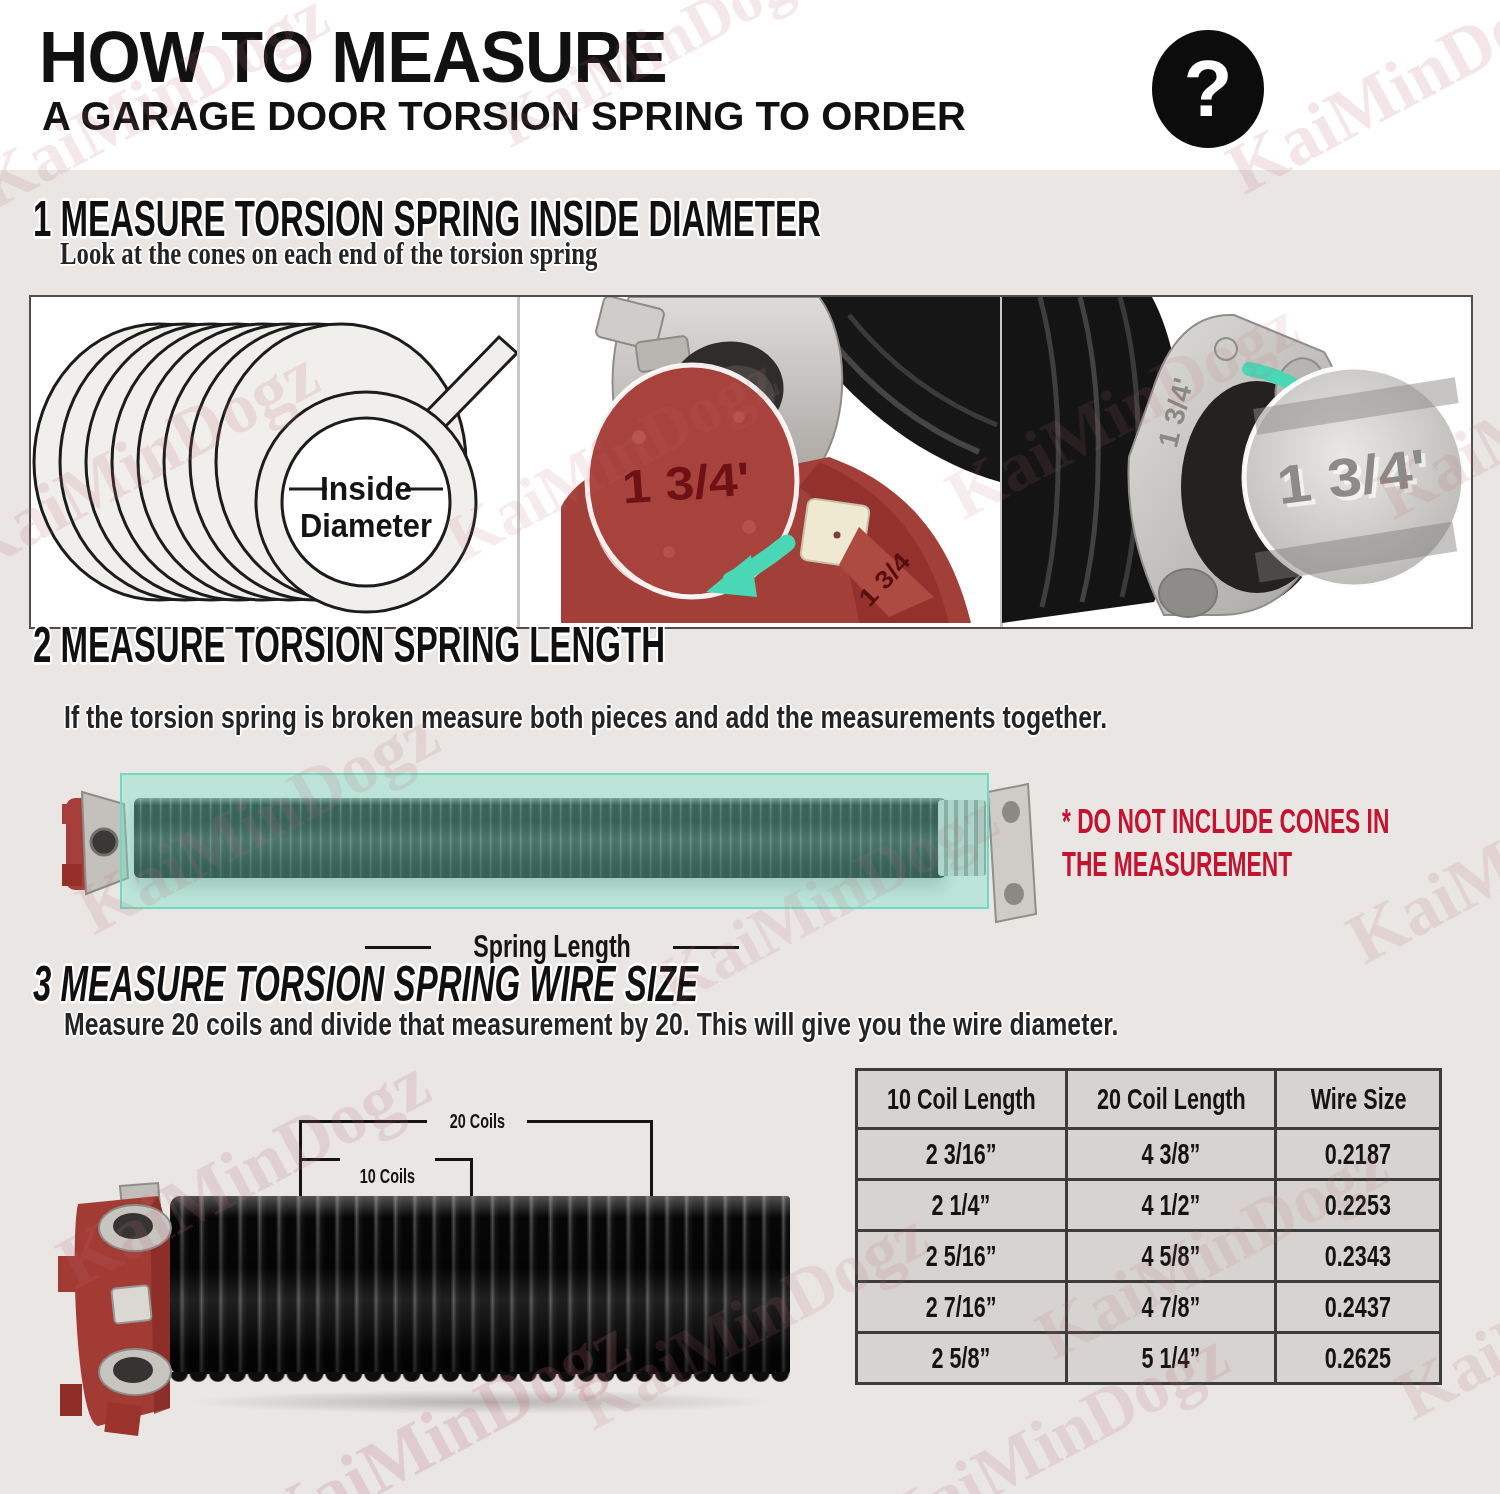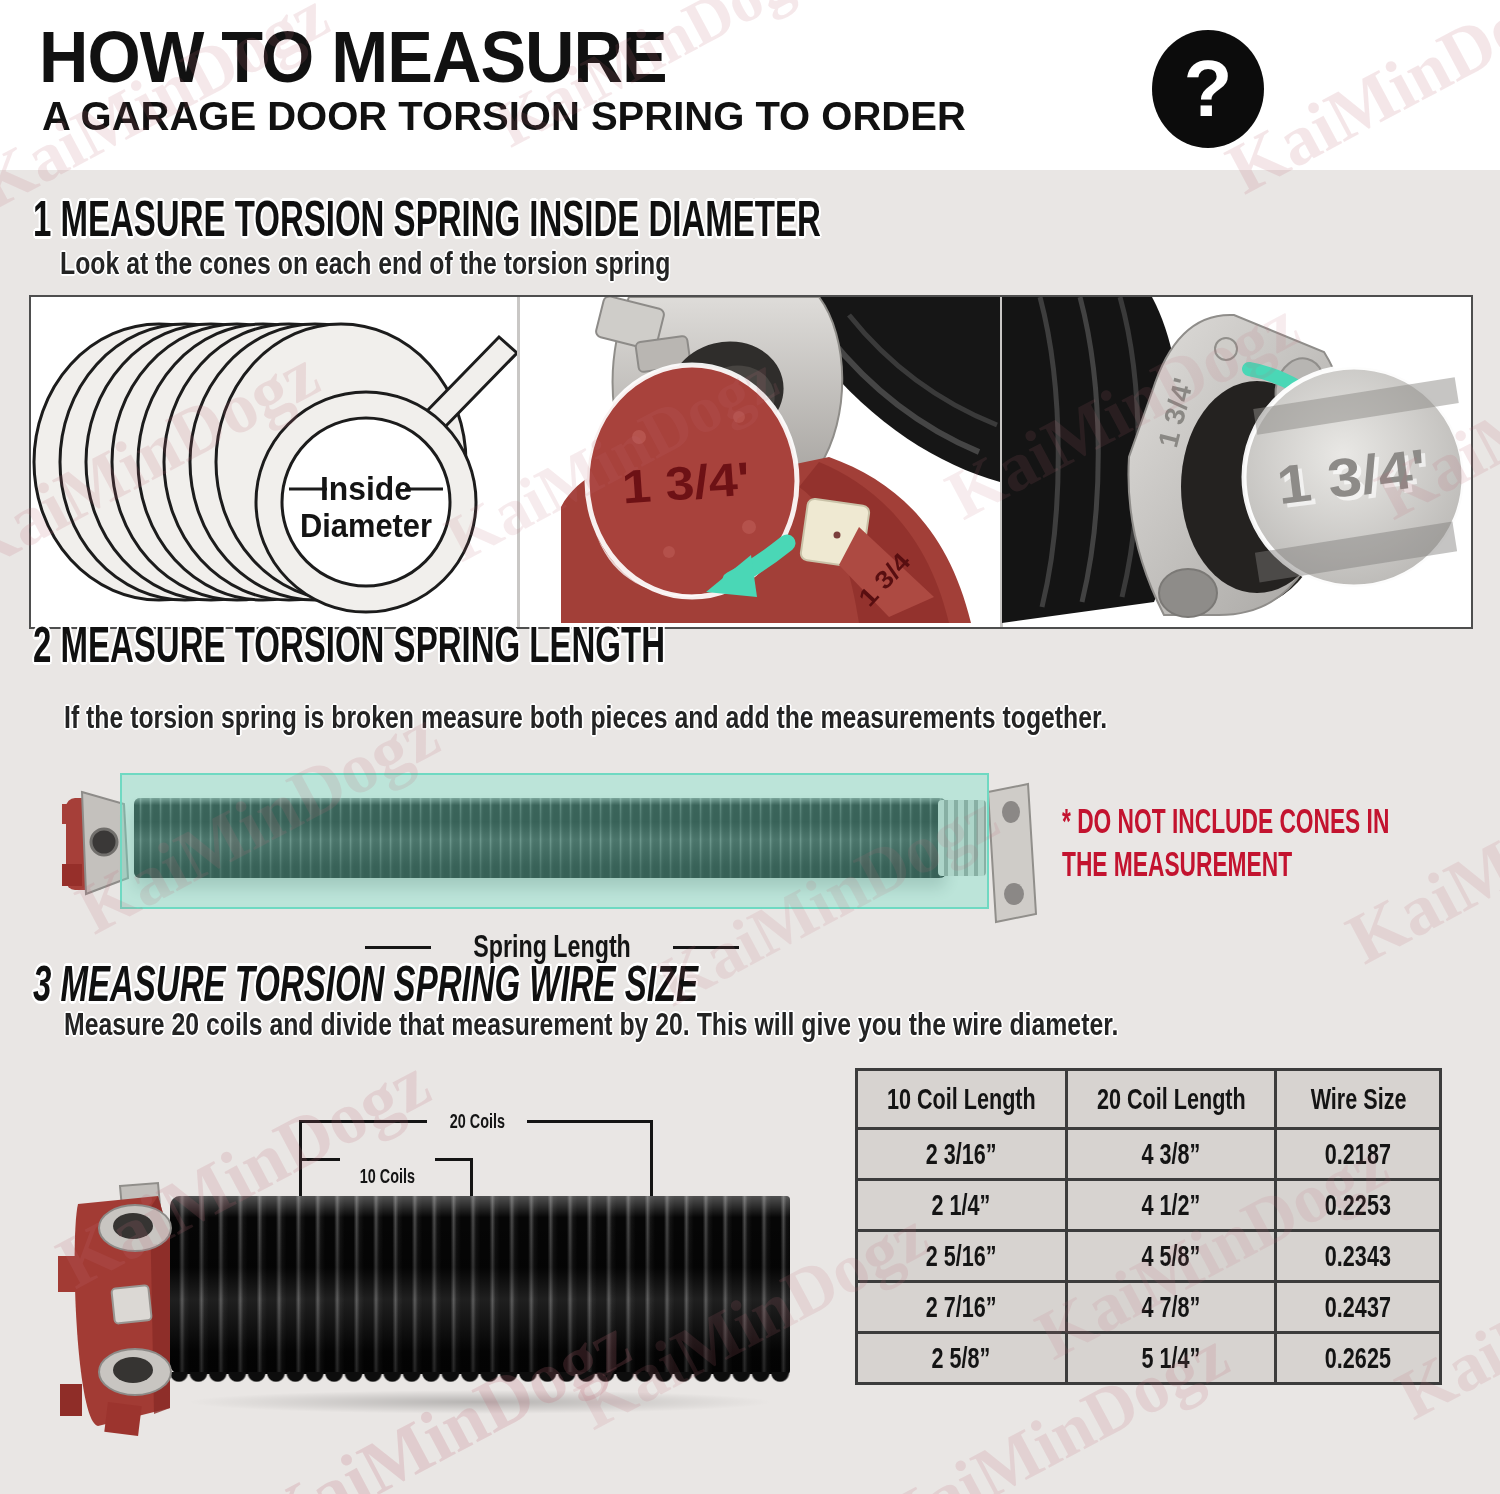--- a/index.html
+++ b/index.html
@@ -72,21 +72,21 @@
   <div class="abs" style="left:42px;top:94px;">
     <span class="h1s">A GARAGE DOOR TORSION SPRING TO ORDER</span>
   </div>
   <div class="helpdot">
     <span>?</span>
   </div>
 
   <div class="abs" style="left:33px;top:190px;">
     <span class="sechead ol3 cl">1 MEASURE TORSION SPRING INSIDE DIAMETER</span>
   </div>
-  <div class="abs" style="left:60px;top:246px;">
+  <div class="abs" style="left:60px;top:236px;font-family:Liberation Serif, serif;">
     <span class="subhead ol2 cl8">Look at the cones on each end of the torsion spring</span>
   </div>
 
   <div class="panel">
     <div class="pdiv" style="left:486px;"></div>
     <div class="pdiv" style="left:969px;"></div>
 
     <svg class="abs" style="left:0;top:0;" width="486" height="326" viewBox="0 0 486 326">
       <path d="M60,52 L218,36 L222,58 L64,74 Z" fill="#f1efec" stroke="#1c1c1c" stroke-width="3"></path>
       <g>

